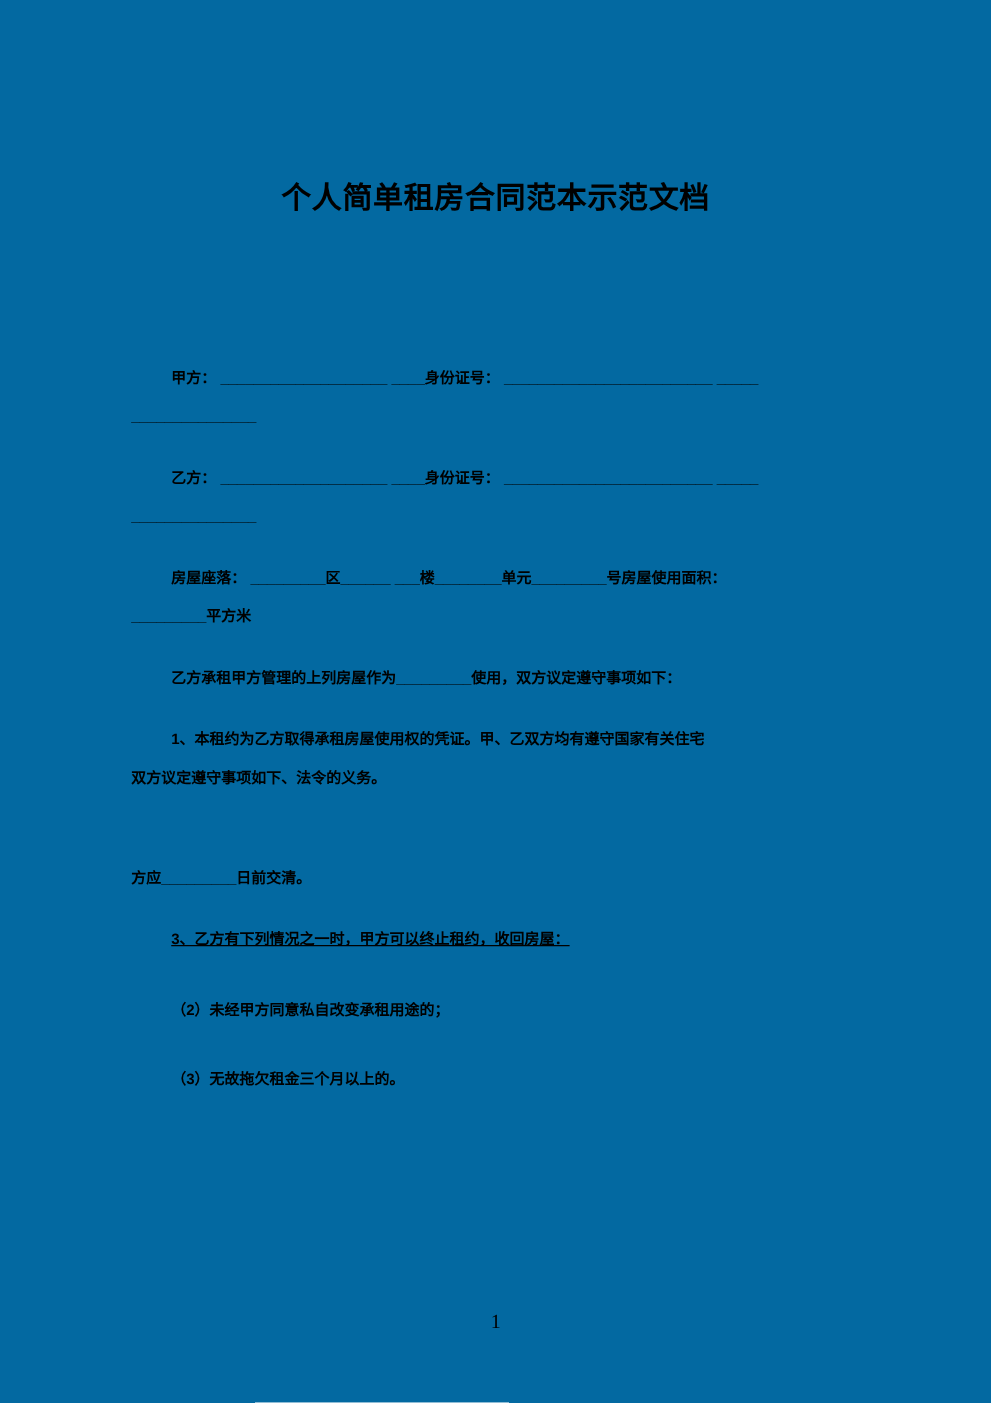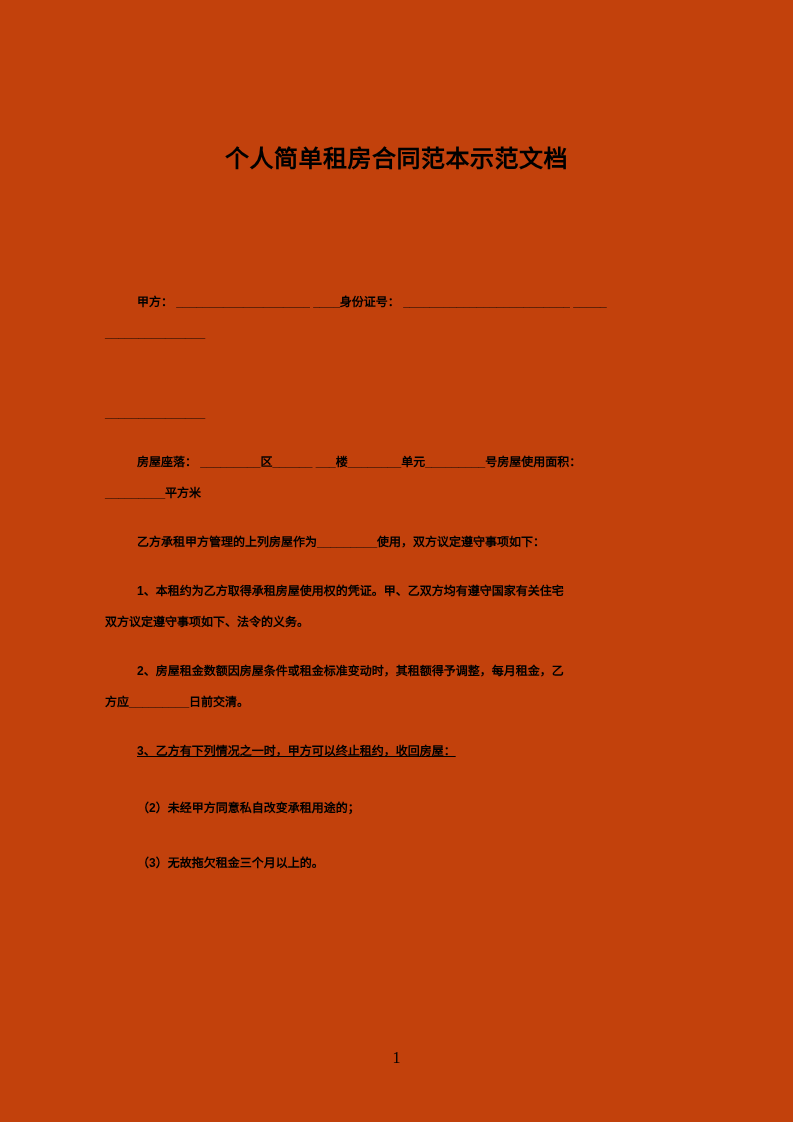--- a/index.html
+++ b/index.html
@@ -55,37 +55,37 @@
     width: 100%;
     text-align: center;
     font-family: "Liberation Serif", serif;
     font-size: 16px;
     font-weight: 400;
   }
 </style>
 </head>
 <body>
 
-<div class="page" style="background: #c2410c; color: rgb(0, 0, 0);">
+<div class="page" style="background: #0369a1; color: rgb(0, 0, 0);">
 
   <h1 class="doc-title">个人简单租房合同范本示范文档</h1>
 
   <div class="content">
 
     <p class="first-para"><span class="line">甲方： ____________________ ____身份证号： _________________________ _____</span><br><span class="line">_______________</span></p>
 
-    <p><br><span class="line">_______________</span></p>
+    <p><span class="line">乙方： ____________________ ____身份证号： _________________________ _____</span><br><span class="line">_______________</span></p>
 
     <p><span class="line">房屋座落： _________区______ ___楼________单元_________号房屋使用面积：</span><br><span class="line">_________平方米</span></p>
 
     <p><span class="line">乙方承租甲方管理的上列房屋作为_________使用，双方议定遵守事项如下：</span></p>
 
     <p><span class="line">1、本租约为乙方取得承租房屋使用权的凭证。甲、乙双方均有遵守国家有关住宅</span><br><span class="line">双方议定遵守事项如下、法令的义务。</span></p>
 
-    <p><span class="line">2、房屋租金数额因房屋条件或租金标准变动时，其租额得予调整，每月租金，乙</span><br><span class="line">方应_________日前交清。</span></p>
+    <p><br><span class="line">方应_________日前交清。</span></p>
 
     <p class="pre-items"><span class="line">3、乙方有下列情况之一时，甲方可以终止租约，收回房屋：</span></p>
 
 
     <p class="item"><span class="line">（2）未经甲方同意私自改变承租用途的；</span></p>
 
     <p class="item"><span class="line">（3）无故拖欠租金三个月以上的。</span></p>
 
   </div>
 

